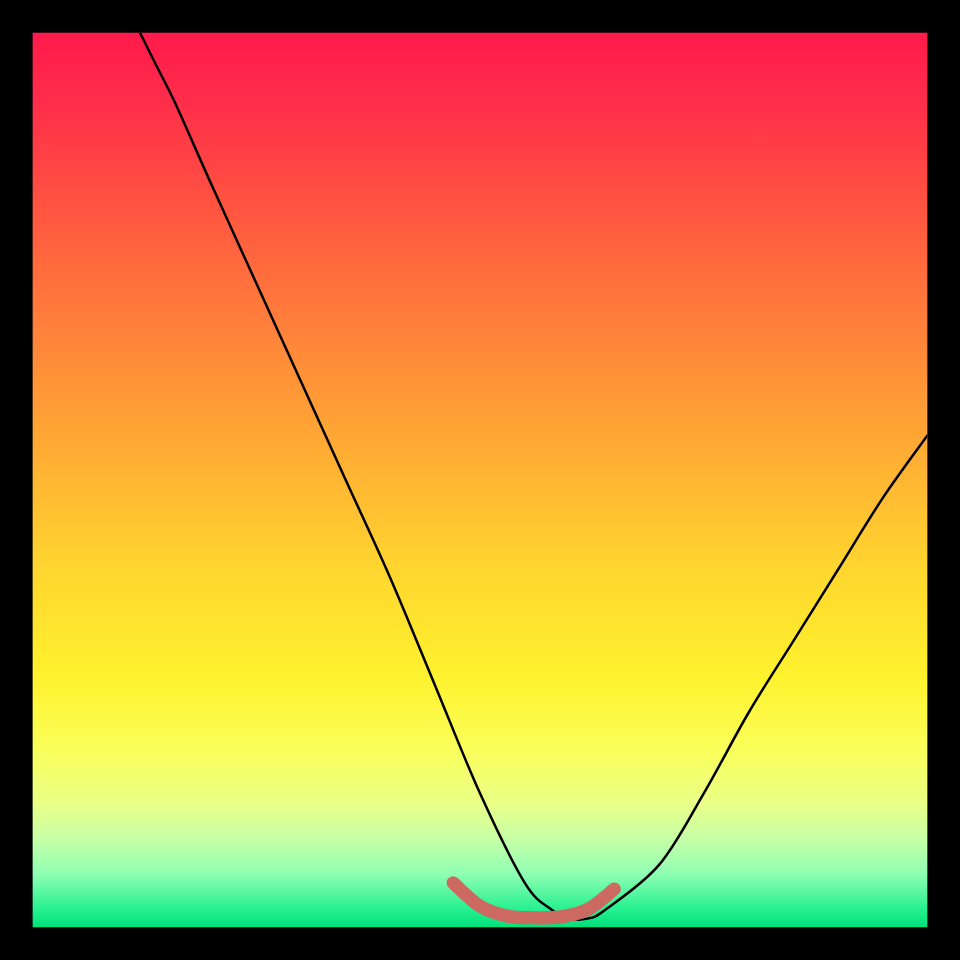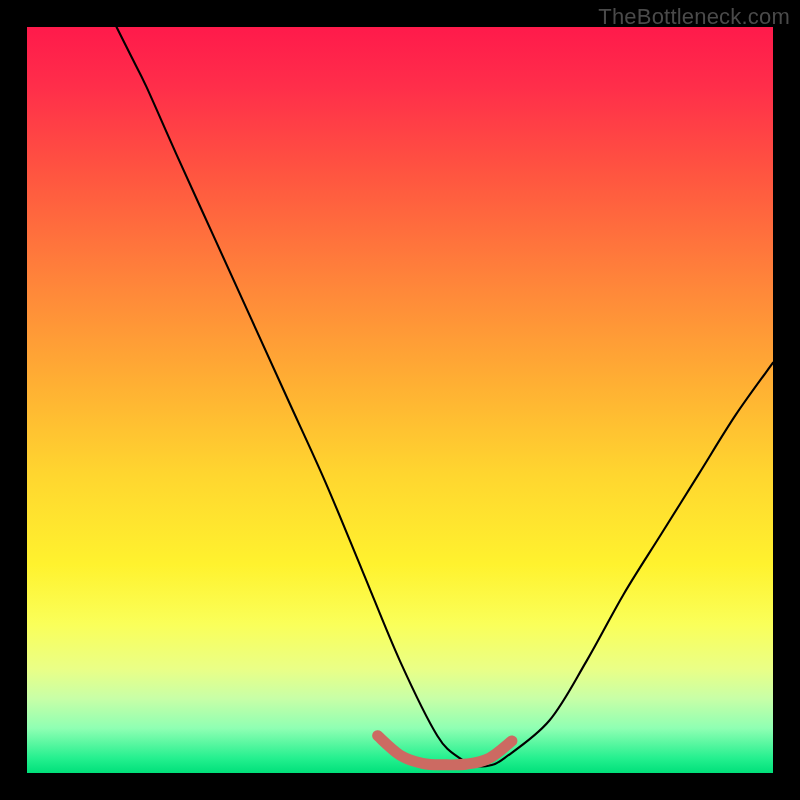--- a/index.html
+++ b/index.html
@@ -60,21 +60,20 @@
     position: absolute;
     left: 0; top: 0;
     width: 100%; height: 100%;
     z-index: 10;
   }
 </style>
 </head>
 <body>
 
 <div class="frame">
-  <div class="watermark">TheBottleneck.com</div>
 
   <div class="plot-area">
     <div class="gradient"></div>
     <svg class="curves" viewBox="0 0 746 746" preserveAspectRatio="none">
       <path id="main-curve" fill="none" stroke-width="2.1" stroke-linecap="round" stroke-linejoin="round" d="M 89.52,0 C 92.00666666666666,4.973333333333339 99.46666666666668,19.893333333333374 104.44000000000001,29.840000000000032 C 109.41333333333334,39.78666666666669 111.9,43.51666666666661 119.36,59.67999999999995 C 126.82,75.84333333333329 138.01000000000002,101.95333333333338 149.20000000000002,126.82000000000005 C 160.39000000000001,151.68666666666672 174.06666666666666,181.52666666666667 186.5,208.88 C 198.93333333333334,236.23333333333332 211.36666666666665,263.58666666666664 223.79999999999998,290.94 C 236.23333333333332,318.29333333333335 248.66666666666663,345.64666666666665 261.09999999999997,373 C 273.5333333333333,400.35333333333335 285.9666666666667,426.46333333333337 298.40000000000003,455.06 C 310.83333333333337,483.65666666666664 323.26666666666665,514.7399999999999 335.7,544.5799999999999 C 348.1333333333333,574.42 360.56666666666666,606.7466666666667 373,634.1 C 385.43333333333334,661.4533333333334 400.35333333333335,692.5366666666667 410.3,708.7 C 420.24666666666667,724.8633333333333 426.4633333333333,726.1066666666667 432.67999999999995,731.08 C 438.8966666666666,736.0533333333334 442.6266666666666,737.2966666666666 447.59999999999997,738.54 C 452.5733333333333,739.7833333333333 457.5466666666666,739.7833333333333 462.52,738.54 C 467.49333333333334,737.2966666666666 467.49333333333334,738.5400000000001 477.44,731.08 C 487.38666666666666,723.62 508.52333333333326,709.9433333333333 522.1999999999999,693.78 C 535.8766666666666,677.6166666666667 547.0666666666666,655.2366666666667 559.5,634.1 C 571.9333333333334,612.9633333333334 584.3666666666668,588.0966666666667 596.8000000000001,566.96 C 609.2333333333333,545.8233333333334 621.6666666666667,527.1733333333333 634.1,507.28 C 646.5333333333333,487.38666666666666 658.9666666666667,467.4933333333333 671.4,447.59999999999997 C 683.8333333333333,427.70666666666665 696.2666666666667,406.57 708.6999999999999,387.92 C 721.1333333333332,369.27000000000004 739.7833333333333,344.4033333333333 746,335.7" stroke="#000000"></path>
       <path id="band-curve" fill="none" stroke-width="11" stroke-linecap="round" stroke-linejoin="round" d="M 350.62,708.7 C 354.35,711.9326666666667 365.54,723.4956666666667 373,728.096 C 380.46,732.6963333333333 387.91999999999996,734.6856666666667 395.38,736.302 C 402.84000000000003,737.9183333333333 410.30000000000007,737.6696666666667 417.76000000000005,737.794 C 425.22,737.9183333333333 432.68,738.167 440.14,737.048 C 447.59999999999997,735.929 455.05999999999995,734.9343333333334 462.52,731.08 C 469.98,727.2256666666667 481.17,716.7816666666668 484.90000000000003,713.922" stroke="#cc6a62"></path>
     </svg>
   </div>
 </div>
 

